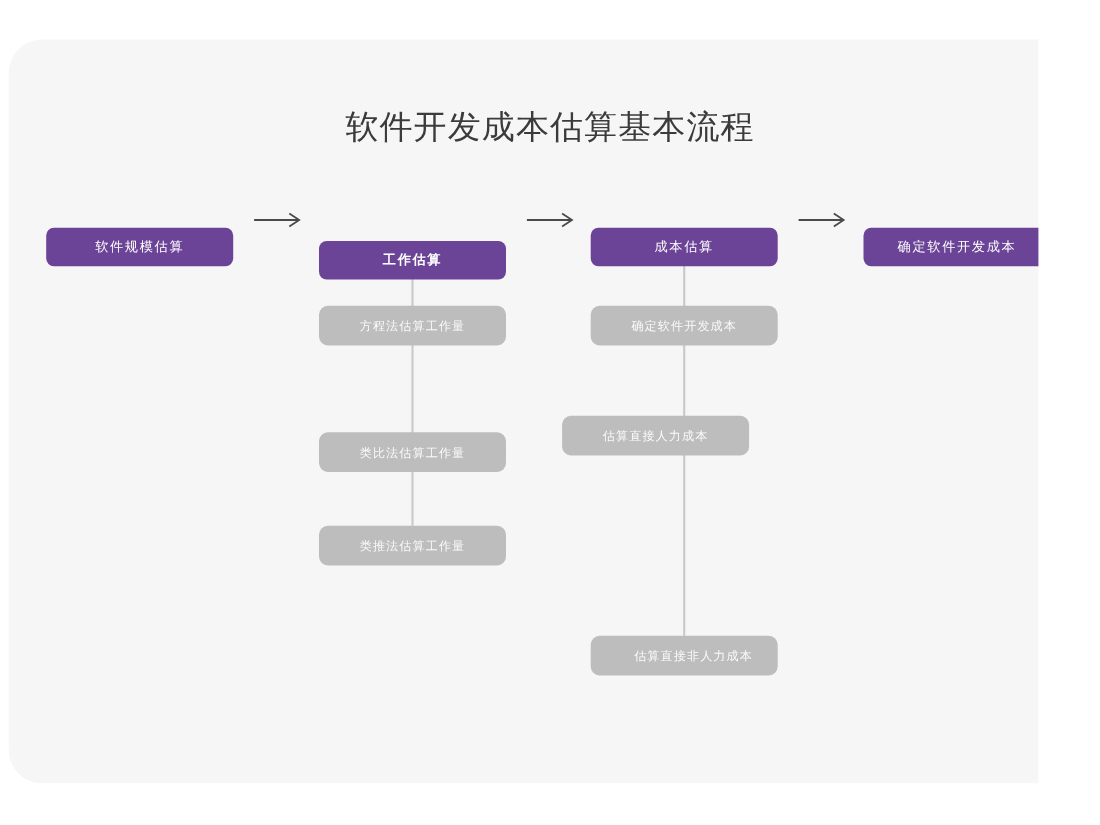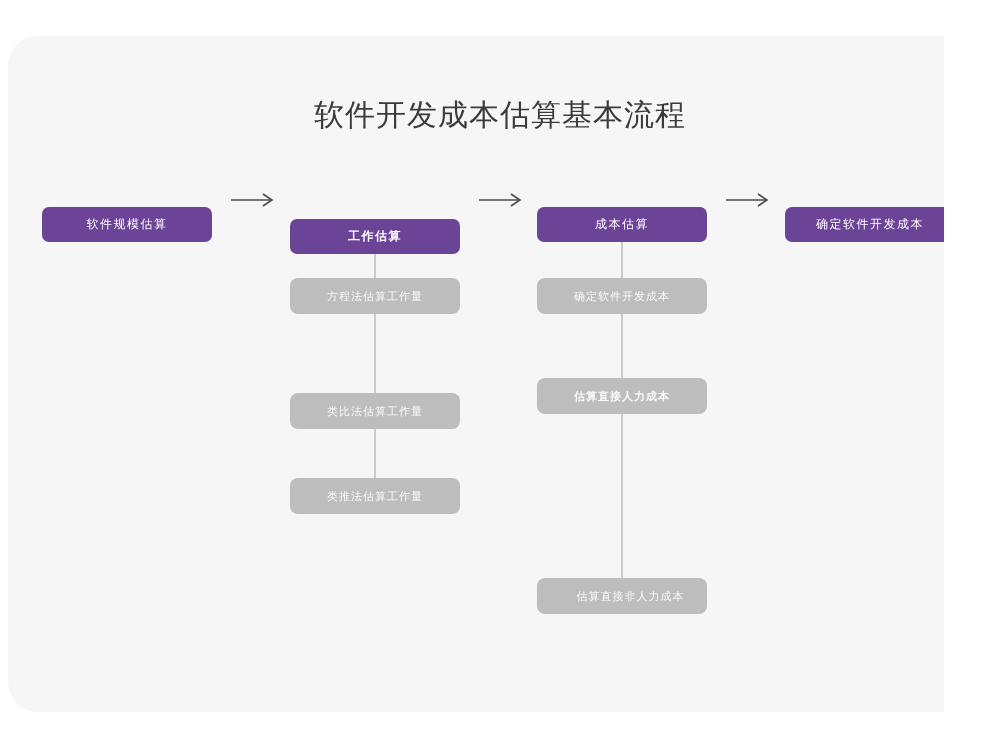--- a/index.html
+++ b/index.html
@@ -52,15 +52,15 @@
       <line x1="2" y1="8" x2="42" y2="8" stroke="#4A4A4A" stroke-width="1.6"></line>
       <polyline points="34,2 43,8 34,14" fill="none" stroke="#4A4A4A" stroke-width="1.6"></polyline>
     </svg>
   </div>
 
   <div class="subbox" style="left:290px; top:278px;">方程法估算工作量</div>
   <div class="subbox" style="left:290px; top:378px;margin-top:15px;">类比法估算工作量</div>
   <div class="subbox" style="left:290px; top:478px;">类推法估算工作量</div>
 
   <div class="subbox" style="left:537px; top:278px;">确定软件开发成本</div>
-  <div class="subbox" style="left:537px; top:378px;font-weight:bold;">估算直接人力成本</div>
+  <div class="subbox" style="left:511px; top:378px;">估算直接人力成本</div>
   <div class="subbox" style="left:537px; top:578px;padding-left:17px;">估算直接非人力成本</div>
 </div>
 
 </body></html>

